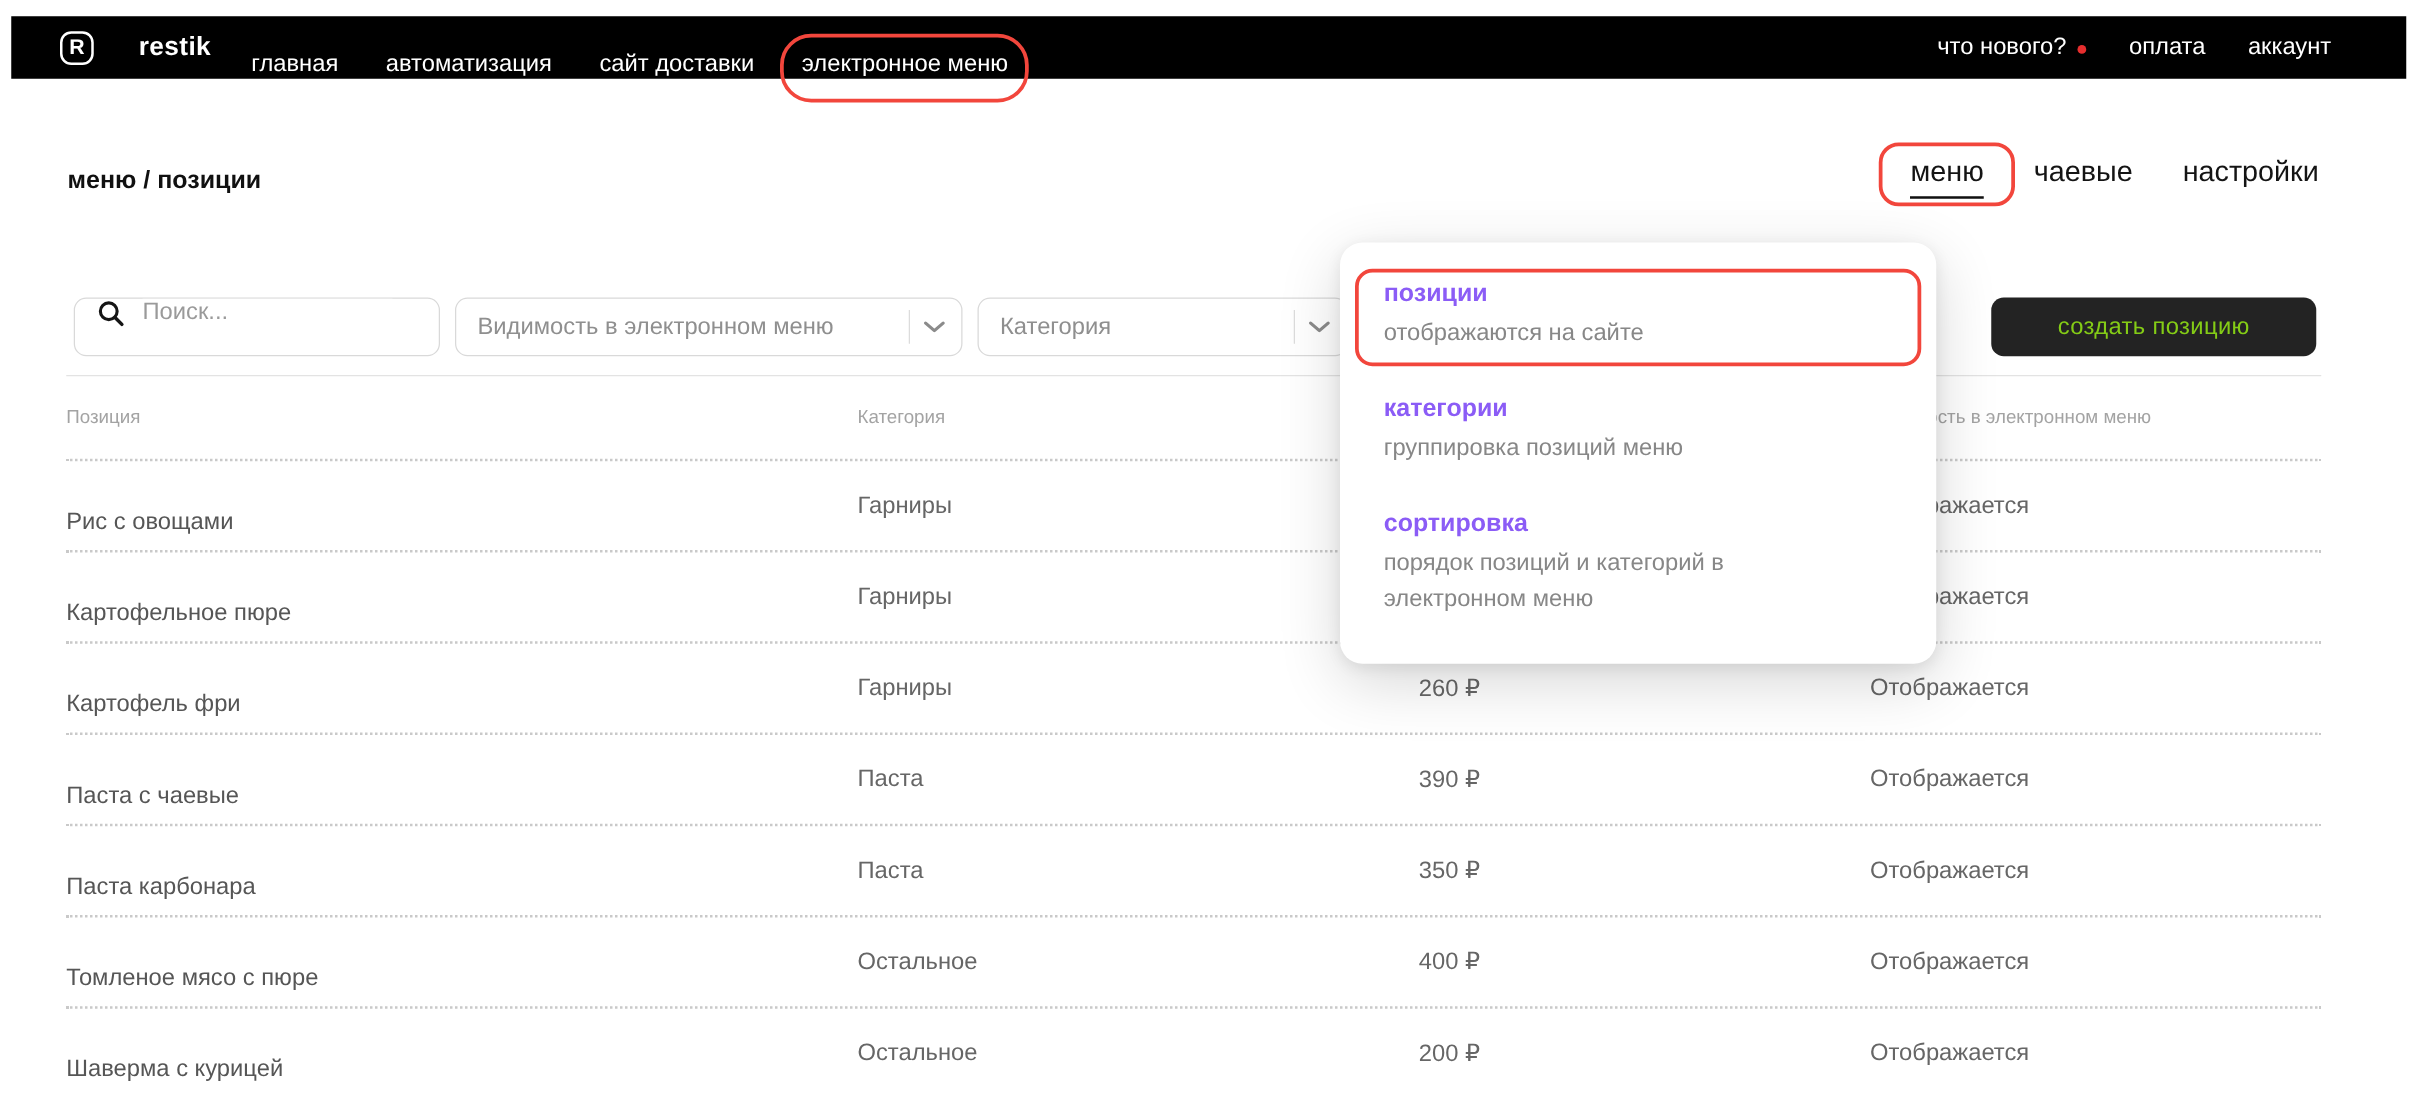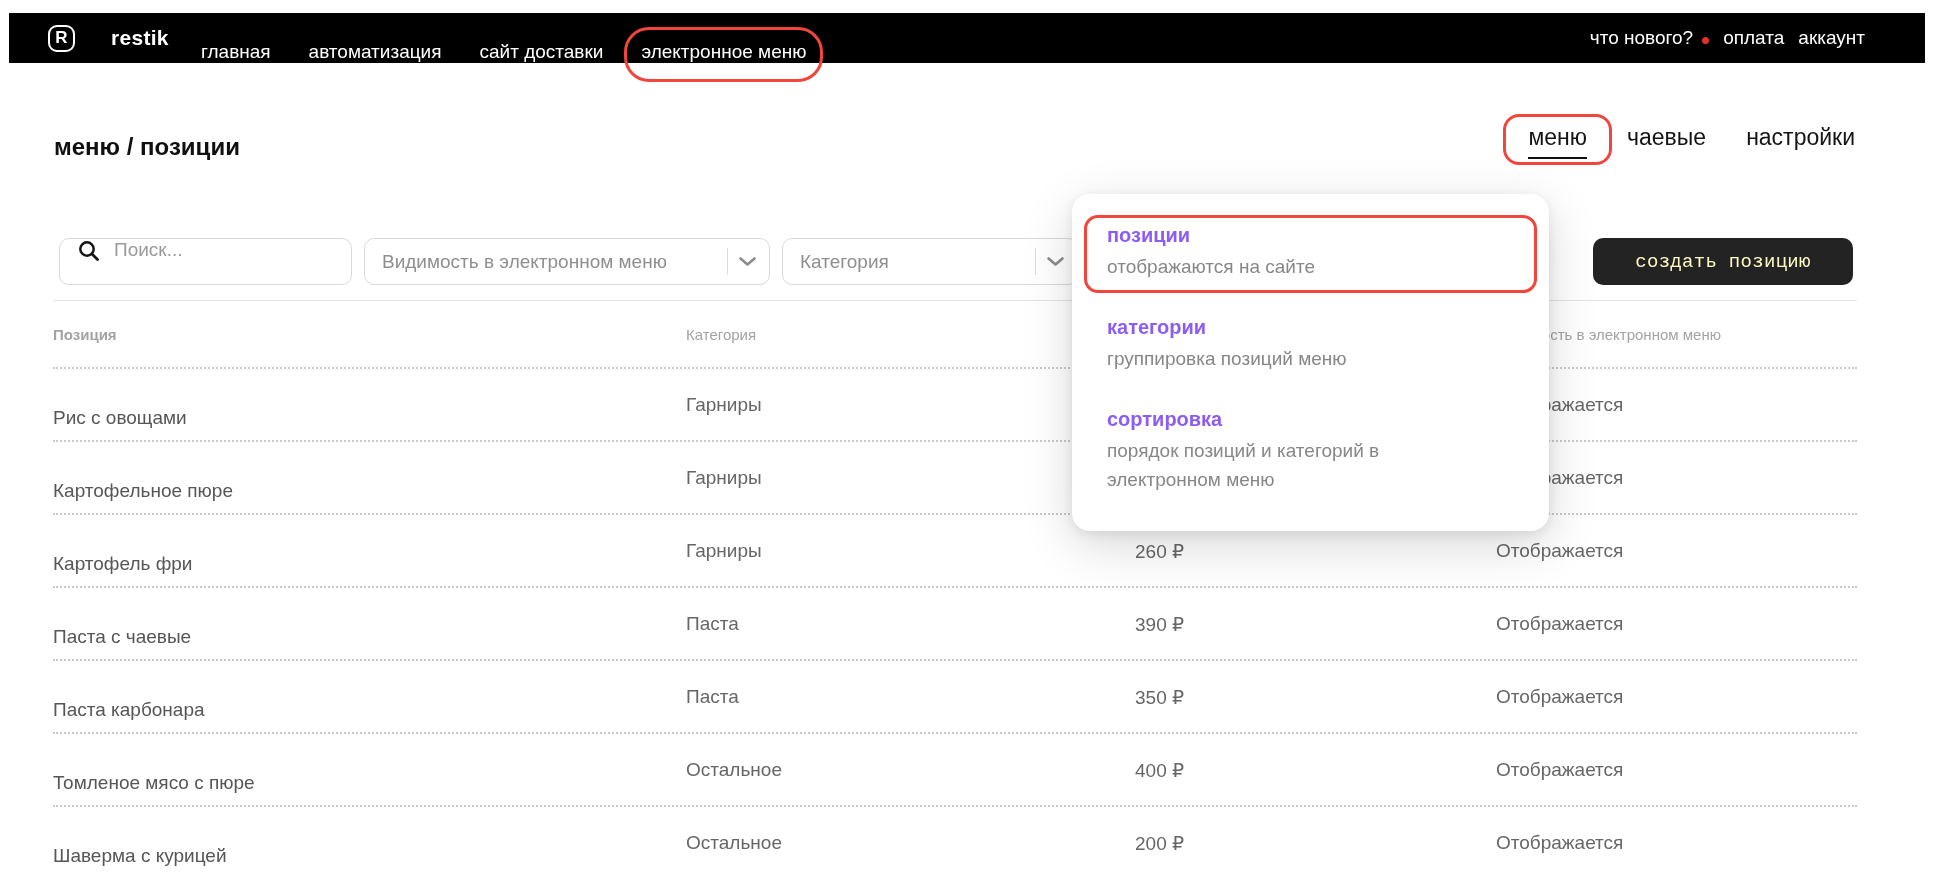--- a/index.html
+++ b/index.html
@@ -13,26 +13,26 @@
   .logo { position:absolute; left:39px; top:0; height:50px; display:flex; align-items:center; gap:8px; cursor:pointer; }
   .logo-mark { width:27px; height:27px; border:2.5px solid #fff; border-radius:9px;
                color:#fff; font-weight:bold; font-size:17px; display:flex; align-items:center; justify-content:center; }
   .logo-text { color:#fff; font-size:21px; font-weight:bold; letter-spacing:.3px;margin-left:28px; }
   .mainnav { position:absolute; left:192px; top:0; height:50px; display:flex; align-items:flex-end; gap:38px; }
   .nav-item { position:relative; color:#fff; font-size:19px; cursor:pointer; white-space:nowrap; }
   .nav-item .nav-annotation { display:none; }
   .nav-item.annotated .nav-annotation { display:block; position:absolute; left:-17px; right:-17px; top:-14px; bottom:-19px;
          border:3px solid #f2463c; border-radius:25px; pointer-events:none; }
   .nav-item.active .nav-label { border-bottom:2px solid #fff; padding-bottom:4px; }
-  .rightnav { position:absolute; right:60px; top:0; height:50px; display:flex; align-items:center; gap:14px; }
+  .rightnav { position:absolute; right:60px; top:0; height:50px; display:flex; align-items:center; gap:34px; }
   .rightnav .nav-item { font-size:19px; }
   .new-dot { display:inline-block; width:7px; height:7px; border-radius:50%; background:#e62e2e; margin-left:9px; }
 
   
-  .breadcrumb { position:absolute; left:54px; top:133px; font-size:24px; font-weight:bold; color:#101010; }
+  .breadcrumb { position:absolute; left:54px; top:133px; font-size:20px; font-weight:bold; color:#101010; }
   .tabs { position:absolute; top:124px; right:79px; display:flex; gap:40px; align-items:flex-start; }
   .tab { position:relative; font-size:23px; color:#141414; cursor:pointer; }
   .tab .tab-annotation { display:none; }
   .tab.annotated .tab-annotation { display:block; position:absolute; left:-25px; right:-25px; top:-10px; bottom:-14px;
         border:3px solid #f2463c; border-radius:16px; pointer-events:none; }
   .tab.active .tab-label { border-bottom:2.5px solid #111; padding-bottom:7px; }
 
   
   .filter-row { position:absolute; left:0; top:238px; height:47px; width:1934px; }
   .search-box { position:absolute; left:59px; width:293px; height:47px; border:1.5px solid #d9d9d9; border-radius:10px;
@@ -40,28 +40,28 @@
   .search-box input { border:none; outline:none; font-size:19px; color:#333; width:200px; margin-left:13px;
                 font-family:inherit; }
   .search-box input::placeholder { color:#9a9a9a; }
   .select { position:absolute; height:47px; border:1.5px solid #d9d9d9; border-radius:10px; background:#fff;
             display:flex; align-items:center; cursor:pointer; }
   .select .sel-label { font-size:19px; color:#8f8f8f; padding-left:17px; white-space:nowrap; overflow:hidden; flex:1; }
   .select .divider { width:1.5px; align-self:stretch; margin:9px 0; background:#dcdcdc; }
   .select .chev { padding:0 12px 0 10px; display:flex; align-items:center; }
   .select.visibility { left:364px; width:406px; }
   .select.category   { left:782px; width:296px; }
-  .create-btn { position:absolute; left:1593px; width:260px; height:47px; background:#232323; color:#fef9c3;
-                border:none; border-radius:10px; font-size:19px; font-family:Liberation Mono, monospace; cursor:pointer; letter-spacing:.3px; }
+  .create-btn { position:absolute; left:1593px; width:260px; height:47px; background:#232323; color:#84cc16;
+                border:none; border-radius:10px; font-size:19px; font-family:Liberation Sans, sans-serif; cursor:pointer; letter-spacing:.3px; }
 
   
   .table { position:absolute; left:53px; top:300px; width:1804px; border-top:1.5px solid #e3e3e3; }
   .thead { position:relative; height:66px; }
   .th { position:absolute; top:50%; transform:translateY(-50%); font-size:15px; color:#a3a3a3; white-space:nowrap; }
-  .th.c-pos { left:0;font-weight:bold; } .th.c-cat { left:633px; } .th.c-vis { left:1443px; }
+  .th.c-pos { left:0; } .th.c-cat { left:633px; } .th.c-vis { left:1443px; }
   .trow { position:relative; height:73px; border-top:2px dotted #c9c9c9; cursor:pointer; }
   .td { position:absolute; top:50%; transform:translateY(-50%); font-size:19px; white-space:nowrap; }
   .td.c-pos { left:0; color:#565656;margin-top:13px; }
   .td.c-cat { left:633px; color:#666; }
   .td.c-price { left:1082px; color:#666; }
   .td.c-vis { left:1443px; color:#666; }
 
   
   .menu-panel { position:absolute; left:1072px; top:194px; width:477px; height:337px; background:#fff;
                 border-radius:18px; box-shadow:0 14px 50px rgba(0,0,0,.16), 0 3px 12px rgba(0,0,0,.08); z-index:30; 

